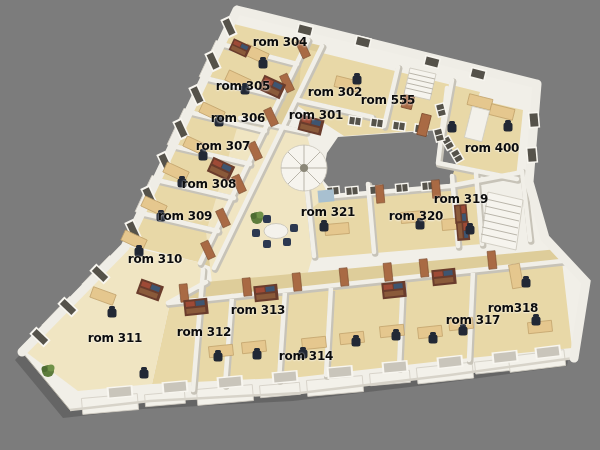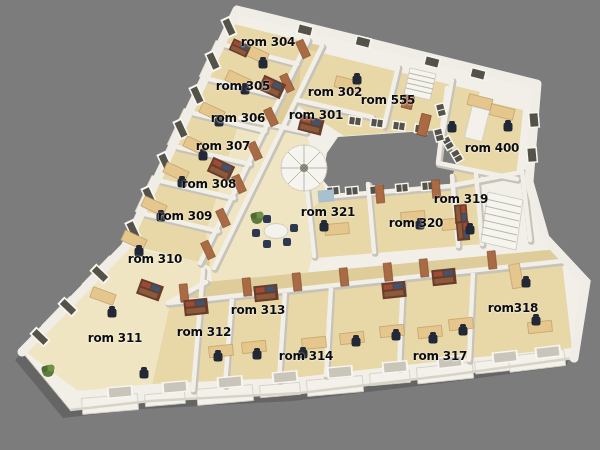--- a/index.html
+++ b/index.html
@@ -293,30 +293,30 @@
       <use href="#plant" transform="translate(257,218)"></use>
       <use href="#plant" transform="translate(48,371)"></use>
     </g>
   </svg>
 
   <div class="labels">
       <div class="room-label" style="left: 492px; top: 148px;">rom 400</div>
       <div class="room-label" style="left: 316px; top: 115px;">rom 301</div>
       <div class="room-label" style="left: 335px; top: 92px;">rom 302</div>
       <div class="room-label" style="left: 388px; top: 100px;">rom 555</div>
-      <div class="room-label" style="left: 264px; top: 42px; padding-left: 8px;">rom 304</div>
+      <div class="room-label" style="left: 276px; top: 42px; padding-left: 8px;">rom 304</div>
       <div class="room-label" style="left: 243px; top: 86px;">rom 305</div>
       <div class="room-label" style="left: 238px; top: 118px;">rom 306</div>
       <div class="room-label" style="left: 223px; top: 146px;">rom 307</div>
       <div class="room-label" style="left: 209px; top: 184px;">rom 308</div>
       <div class="room-label" style="left: 185px; top: 216px;">rom 309</div>
       <div class="room-label" style="left: 155px; top: 259px;">rom 310</div>
       <div class="room-label" style="left: 115px; top: 338px;">rom 311</div>
       <div class="room-label" style="left: 204px; top: 332px;">rom 312</div>
       <div class="room-label" style="left: 258px; top: 310px;">rom 313</div>
       <div class="room-label" style="left: 306px; top: 336px; margin-top: 20px;">rom 314</div>
-      <div class="room-label" style="left: 440px; top: 320px; margin-top: 36px;">rom 317</div>
+      <div class="room-label" style="left: 473px; top: 320px;">rom 317</div>
       <div class="room-label" style="left: 513px; top: 299px; margin-top: 9px;">rom318</div>
       <div class="room-label" style="left: 461px; top: 199px;">rom 319</div>
-      <div class="room-label" style="left: 416px; top: 223px;">rom 320</div>
+      <div class="room-label" style="left: 416px; top: 216px;">rom 320</div>
       <div class="room-label" style="left: 328px; top: 212px;">rom 321</div>
     </div>
 </div>
 
 </body></html>

